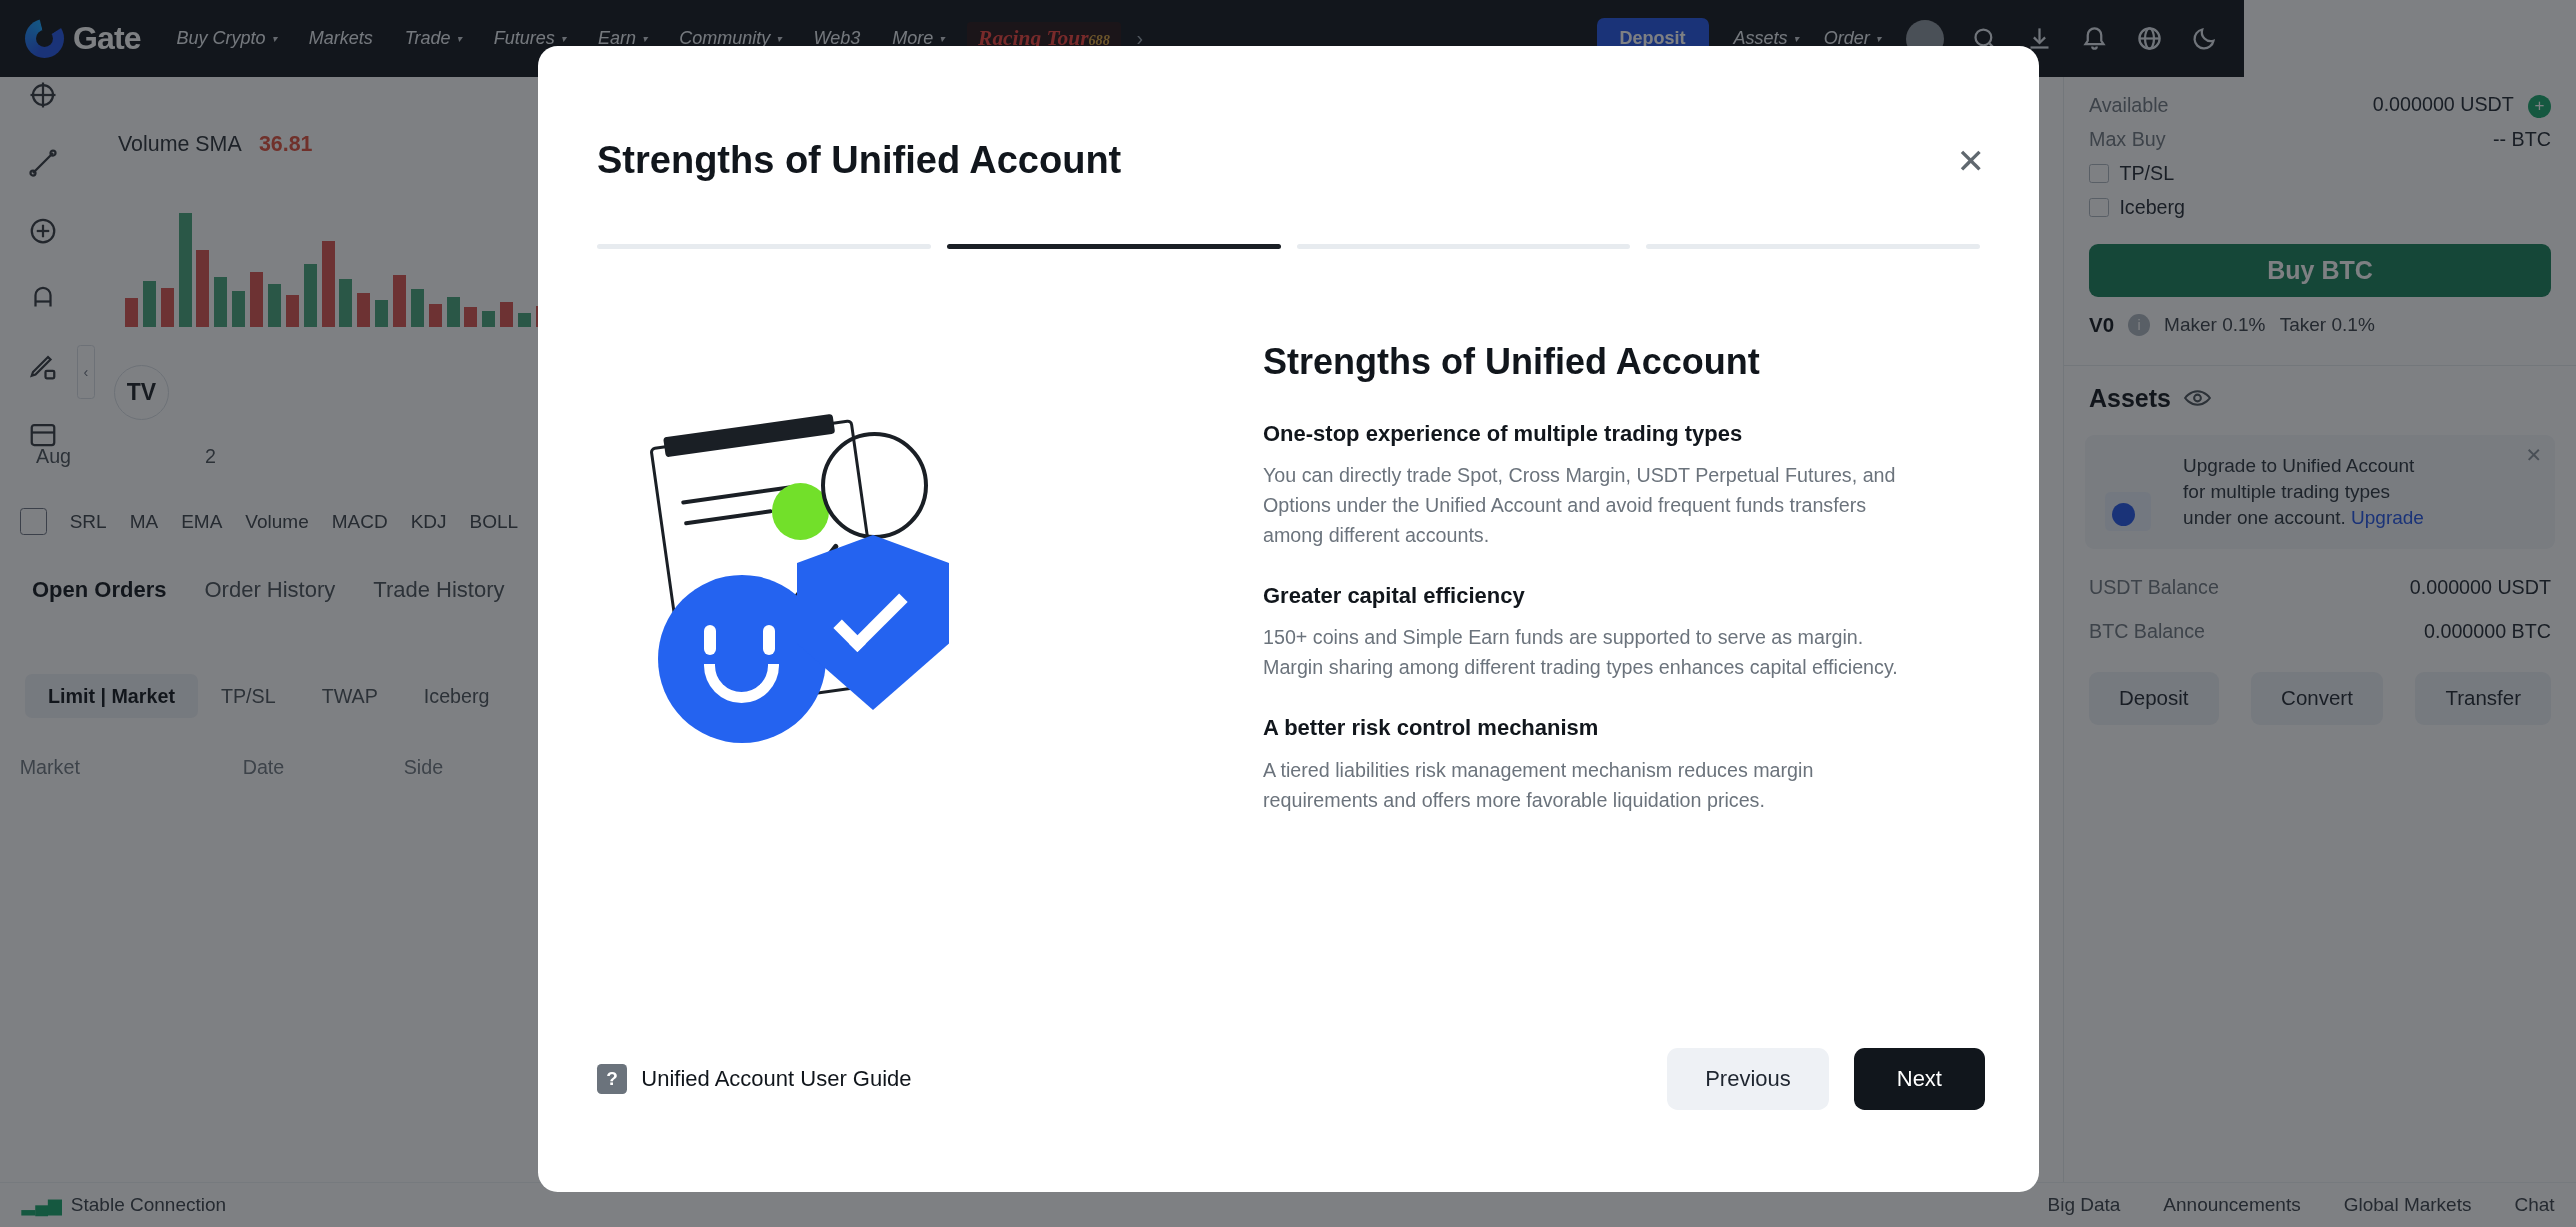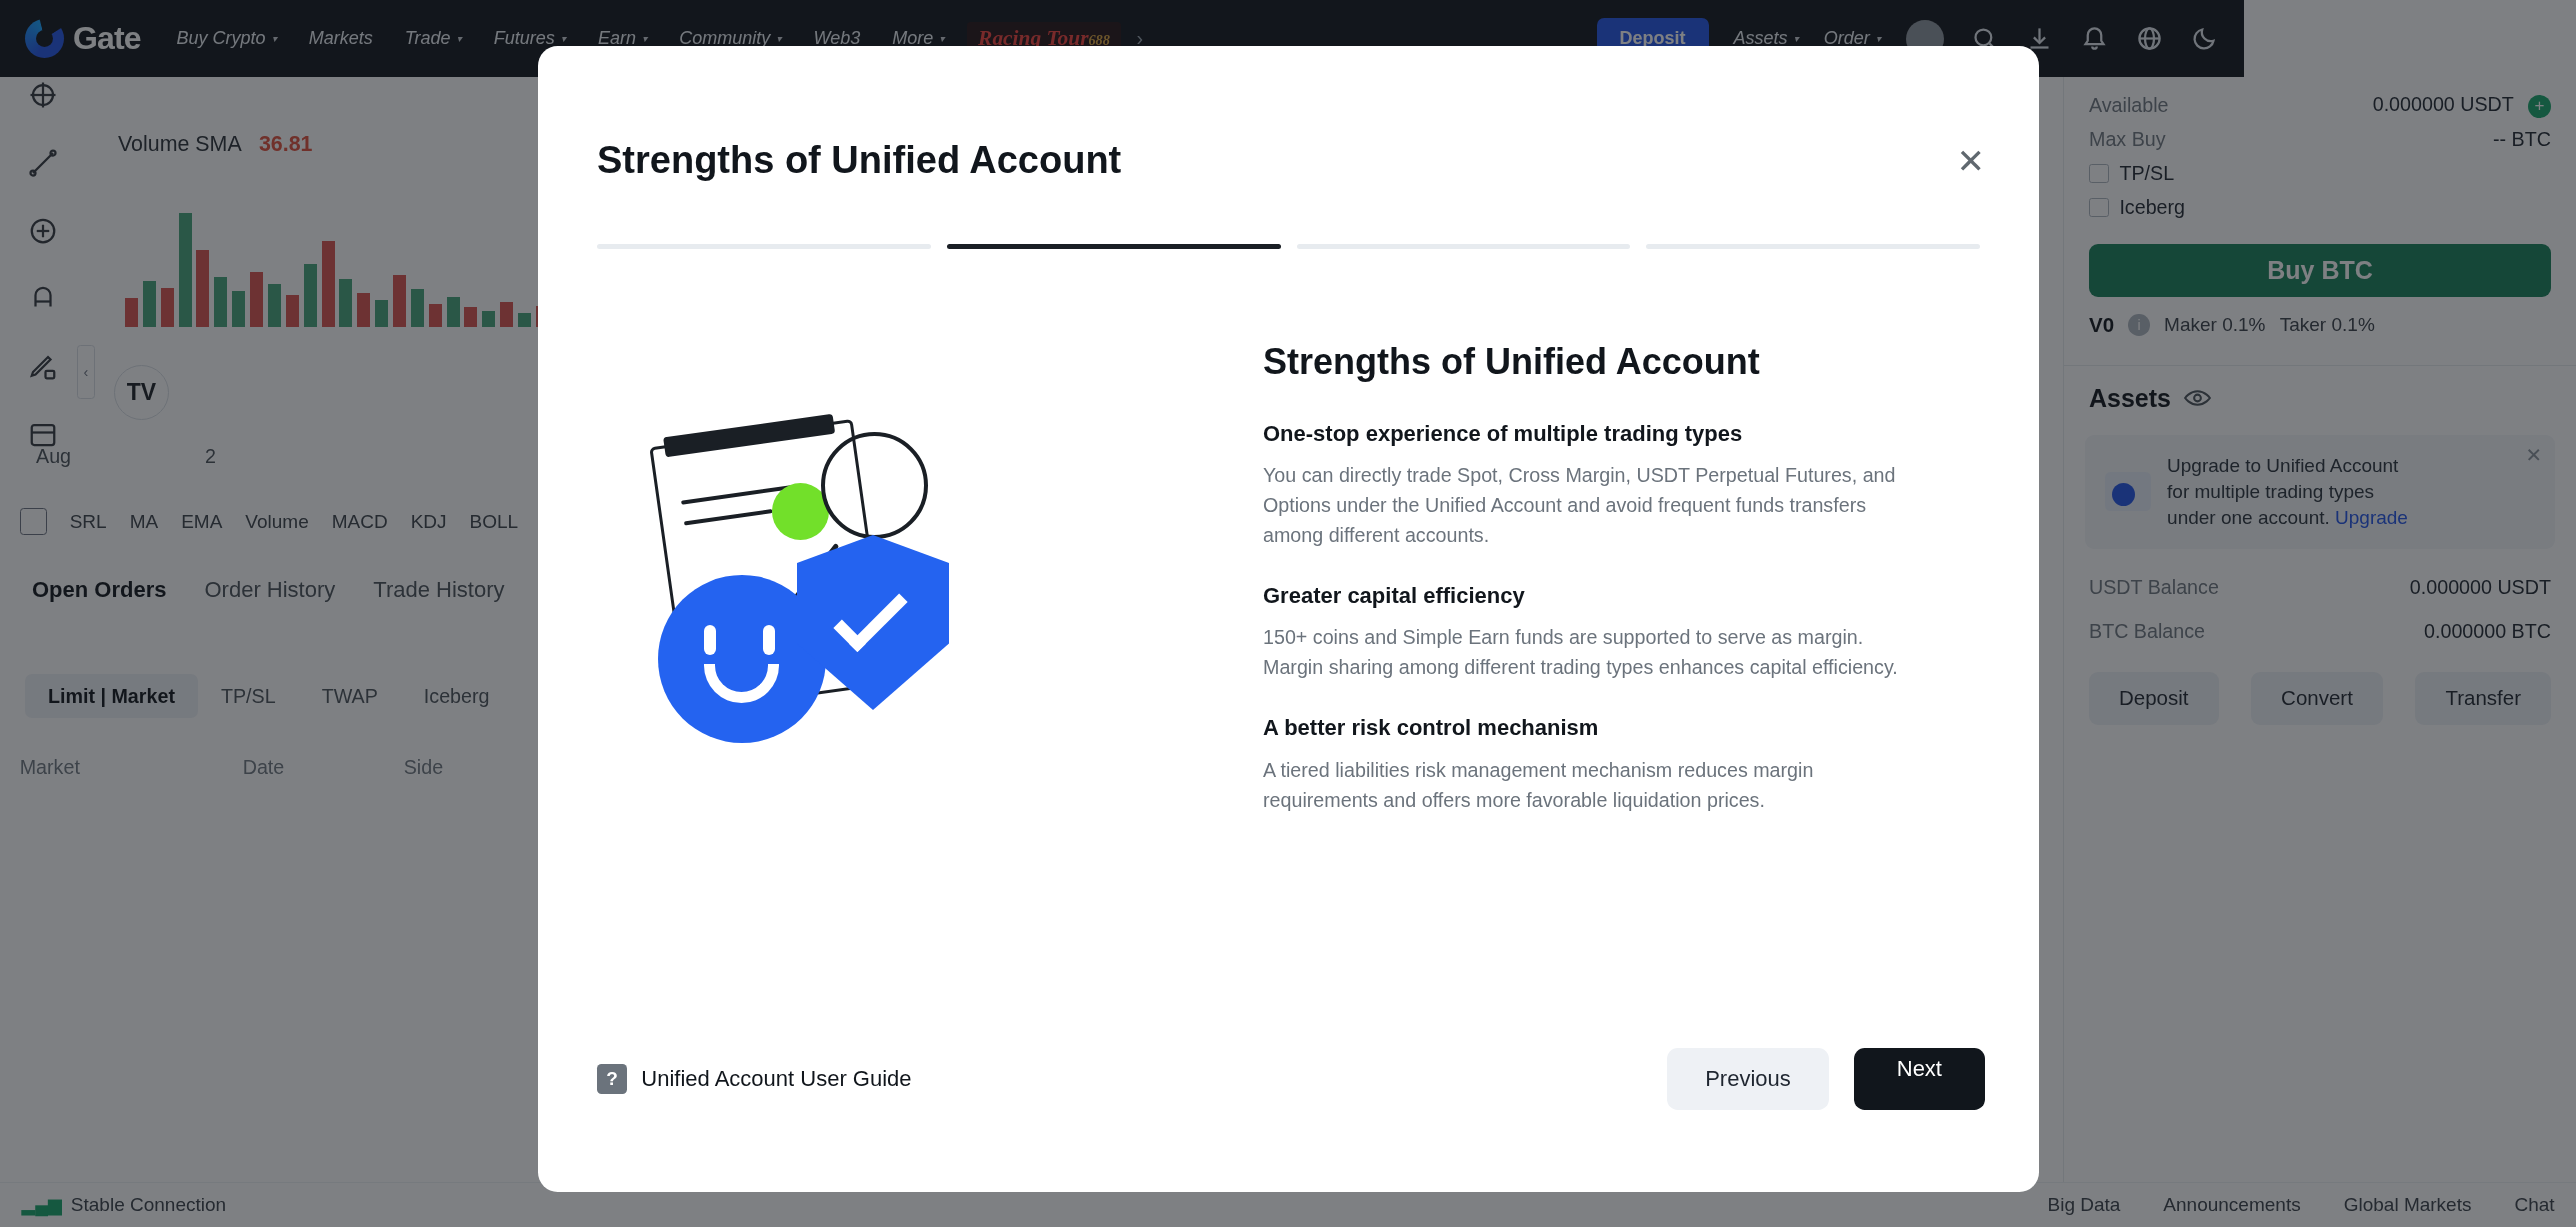--- a/index.html
+++ b/index.html
@@ -178,21 +178,21 @@
   }
   .panel-divider { height: 0.9px; background: #e6eaee; margin: 12.5px 0; }
   .assets-head {
     display: flex; align-items: center; gap: 12.5px;
     padding: 5.4px 25px; font-size: 25px; font-weight: bold; color: #11161c;
   }
   .upgrade-card {
     margin: 16px 21.4px 0 21.4px;
     background: #f3f6f9; border-radius: 9px;
     padding: 18px 19.7px; position: relative;
-    display: flex; gap: 16px; align-items: center;
+    display: flex; gap: 32px; align-items: flex-end;
   }
   .upgrade-ico {
     width: 46px; height: 39px; border-radius: 5.4px;
     background: #e7eef8; position: relative; flex: none;
   }
   .upgrade-ico::after {
     content: ""; position: absolute; left: 7.1px; bottom: 5.4px;
     width: 23px; height: 23px; border-radius: 50%;
     background: #2354e6;
   }
@@ -345,21 +345,21 @@
     background: #6b737c; color: #fff; font-size: 19px; font-weight: bold;
     display: inline-flex; align-items: center; justify-content: center;
   }
   .footer-btns { margin-left: auto; display: flex; gap: 25px; }
   .btn-prev {
     background: #eef1f5; color: #1f2630;
     border-radius: 10.7px; padding: 18px 38px; font-size: 22px;
   }
   .btn-next {
     background: #11161c; color: #fff;
-    border-radius: 10.7px; padding: 8px 43px; font-size: 22px;
+    border-radius: 10.7px; padding: 18px 43px; font-size: 22px;
   }
 </style>
 </head>
 <body>
 
 <div id="app">
 
   <div class="topnav">
     <div class="logo">
       <div class="logo-mark"></div>

